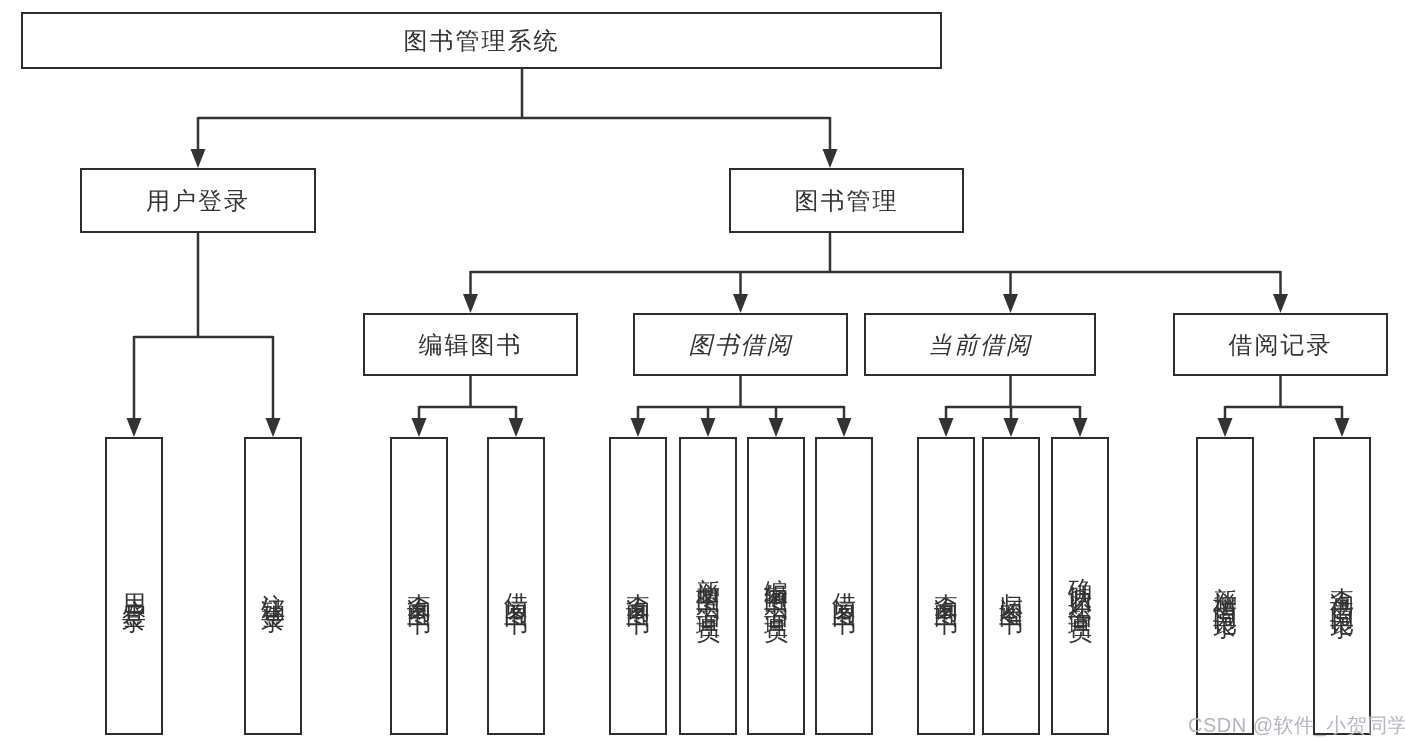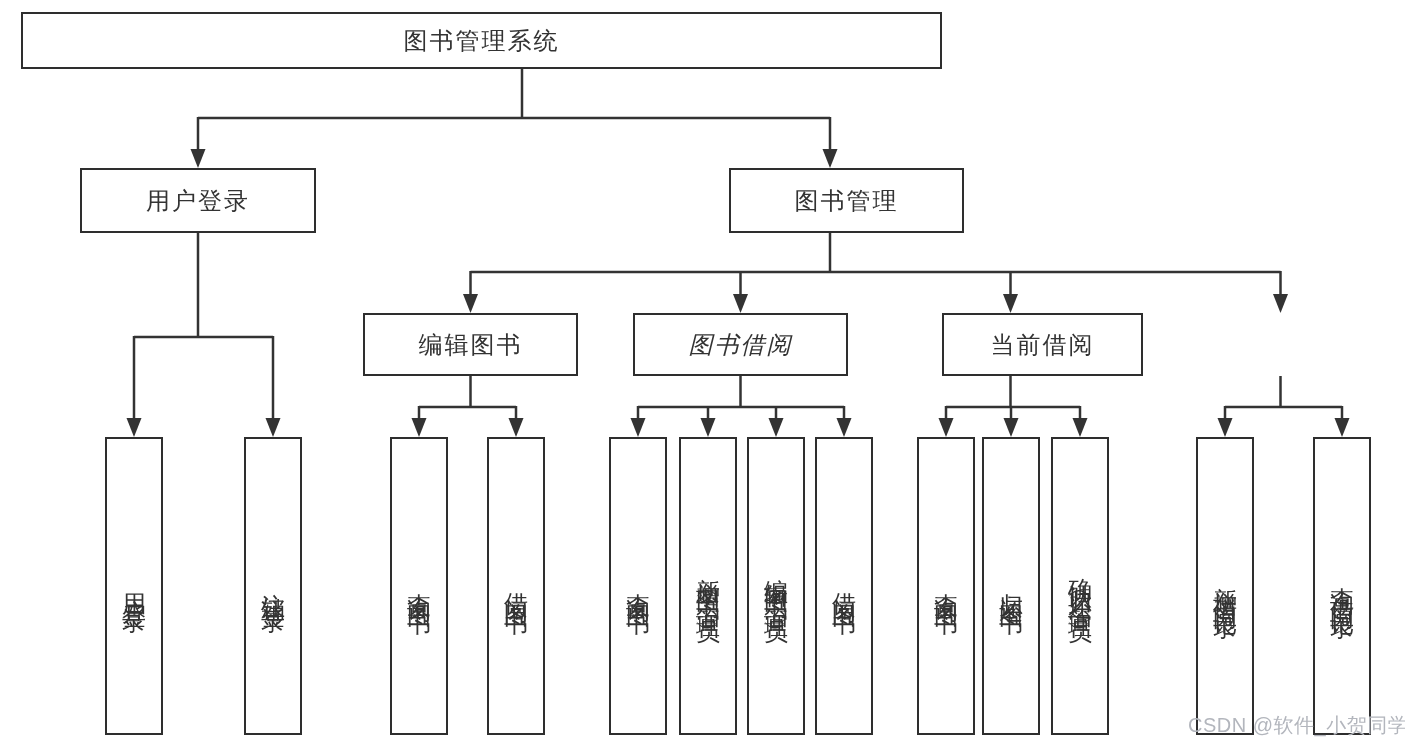--- a/index.html
+++ b/index.html
@@ -51,21 +51,21 @@
   }
   .root-box   { left: 21px;   top: 12px;  width: 921px; height: 57px; }
   .lvl2       { top: 168px; height: 65px; }
   .lvl3       { top: 313px; height: 63px; }
   .leaf       { top: 437px; height: 298px; width: 58px; }
 
   .n-user-login     { left: 80px;   width: 236px; }
   .n-book-mgmt      { left: 729px;  width: 235px; }
   .n-new-book-rec   { left: 363px;  width: 215px; }
   .n-book-borrow    { left: 633px;  width: 215px; font-style: italic; }
-  .n-current-borrow { left: 942px;  width: 201px; }
+  .n-current-borrow { left: 864px;  width: 232px; font-style: italic; }
   .n-borrow-records { left: 1173px; width: 215px; }
 
   .l-a1 { left: 105px; }
   .l-a2 { left: 244px; }
   .l-b1 { left: 390px; }
   .l-b2 { left: 487px; }
   .l-c1 { left: 609px; }
   .l-c2 { left: 679px; }
   .l-c3 { left: 747px; }
   .l-c4 { left: 815px; }
@@ -170,20 +170,23 @@
 
   <div class="node lvl3 n-new-book-rec">
     <span class="hlabel">编辑图书</span>
   </div>
   <div class="node lvl3 n-book-borrow">
     <span class="hlabel">图书借阅</span>
   </div>
   <div class="node lvl3 n-current-borrow">
     <span class="hlabel">当前借阅</span>
   </div>
+  <div class="node lvl3 n-borrow-records">
+    <span class="hlabel">借阅记录</span>
+  </div>
 
   <div class="node leaf l-a1">
     <span class="vlabel">用户登录</span>
   </div>
   <div class="node leaf l-a2">
     <span class="vlabel">注销登录</span>
   </div>
 
   <div class="node leaf l-b1">
     <span class="vlabel">查询图书</span>

